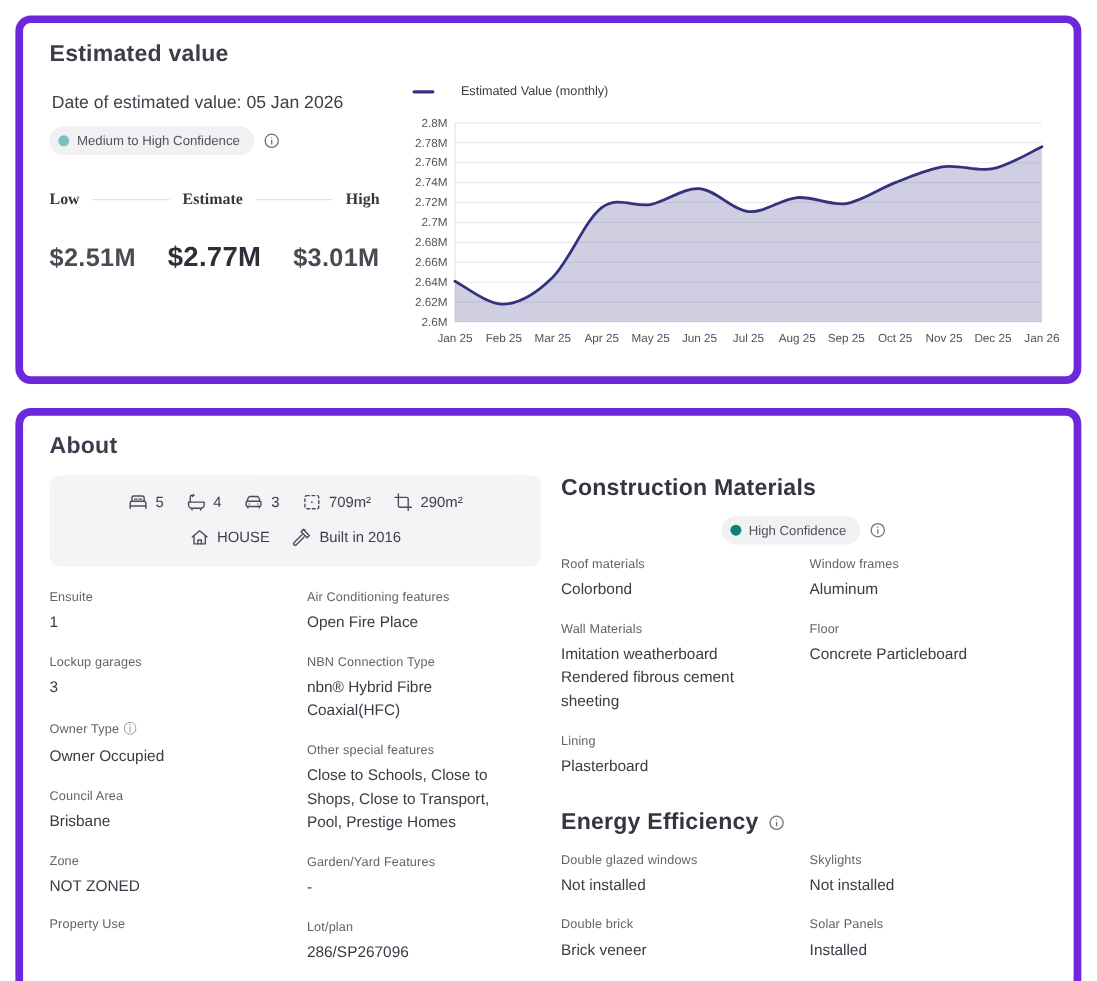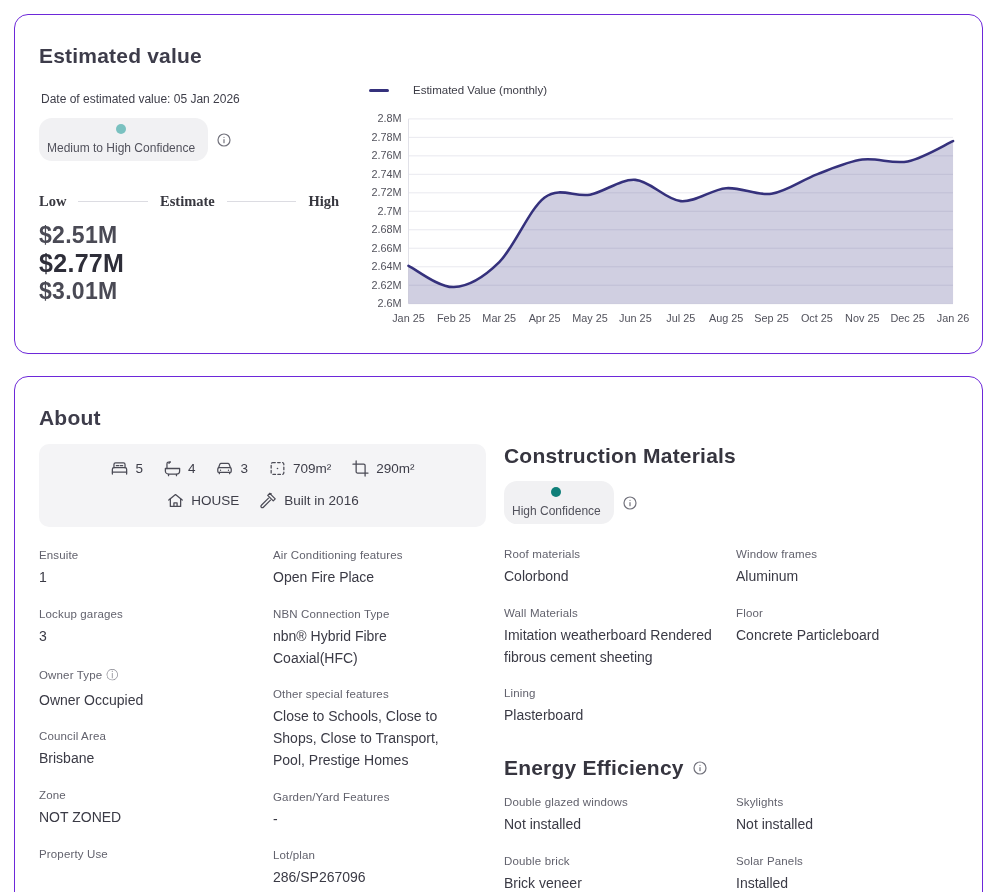--- a/index.html
+++ b/index.html
@@ -1,39 +1,39 @@
 <!DOCTYPE html>
 <html><head>
 <meta charset="utf-8">
 <style>
   * { box-sizing: border-box; margin: 0; padding: 0; }
   html,body { width: 997px; background: #fff; font-family: "Liberation Sans", sans-serif; color: #3b3b46; }
   body { padding: 14px 14px 2px; }
 
-  .card { background: #fff; border: 1px solid #6d28d9; border-radius: 14px; padding: 29px 24px 22px; box-shadow: 0 1px 2px rgba(0,0,0,0.02); }
+  .card { background: #fff; border: 7px solid #6d28d9; border-radius: 14px; padding: 16px 24px 22px; box-shadow: 0 1px 2px rgba(0,0,0,0.02); }
   .card + .card { margin-top: 22px; }
 
   h2.card-title { font-size: 21px; font-weight: 600; color: #3d3c4a; letter-spacing: 0.2px; }
 
   
   .ev-content { display: flex; margin-top: 6px; }
   .ev-left { width: 300px; flex: 0 0 300px; padding-top: 18px; }
-  .ev-date { font-size: 12px; color: #3e3e49; padding-left: 2px; }
+  .ev-date { font-size: 16px; color: #3e3e49; padding-left: 2px; }
   .badge-row { display: flex; align-items: center; margin-top: 12px; gap: 8px; }
-  .pill { display: inline-flex; align-items: center; gap: 7px; background: #f1f1f3; border-radius: 13px; padding: 6px 13px 6px 8px; font-size: 12px; color: #52525c; flex-direction: column; }
+  .pill { display: inline-flex; align-items: center; gap: 7px; background: #f1f1f3; border-radius: 13px; padding: 6px 13px 6px 8px; font-size: 12px; color: #52525c; }
   .dot { width: 10px; height: 10px; border-radius: 50%; flex: 0 0 auto; }
   .dot-teal-light { background: #7ac1c0; }
   .dot-teal-dark { background: #0f7f79; }
   .info-icon { width: 16px; height: 16px; color: #72727c; cursor: pointer; display: inline-flex; }
   .info-icon svg { width: 100%; height: 100%; }
 
   .range-labels { display: flex; align-items: center; margin-top: 32px; font-family: Liberation Serif, serif; }
   .range-labels .rl { font-size: 14.5px; font-weight: 700; color: #37373f; }
   .range-line { flex: 1; height: 1px; background: #dcdce2; margin: 0 12px; }
-  .range-values { display: flex; justify-content: space-between; align-items: baseline; margin-top: 12px; flex-direction: column; }
+  .range-values { display: flex; justify-content: space-between; align-items: baseline; margin-top: 30px; }
   .rv { font-size: 23px; font-weight: 600; color: #4a4a55; letter-spacing: 0.3px; }
   .rv-mid { font-size: 25px; font-weight: 700; color: #2e2e39; text-align: center; }
 
   .ev-right { flex: 1; margin-left: 26px; padding-top: 6px; }
   .legend { display: flex; align-items: center; gap: 24px; margin: 4px 0 14px 4px; }
   .legend-swatch { width: 20px; height: 3px; border-radius: 2px; background: #35317c; }
   .legend-label { font-size: 11.5px; color: #3c3c46; }
   .chart-svg { width: 100%; height: auto; display: block; overflow: visible; }
 
   
@@ -46,21 +46,21 @@
   .ficon { width: 19px; height: 19px; color: #4b4b56; display: inline-flex; }
   .ficon svg { width: 100%; height: 100%; }
 
   .details-cols { display: grid; grid-template-columns: 234px 1fr; margin-top: 22px; }
   .field { margin-bottom: 19px; padding-right: 14px; }
   .flabel { font-size: 11.5px; color: #62626d; letter-spacing: 0.15px; display: flex; align-items: center; gap: 4px; }
   .mini-info { font-size: 12px; color: #8a8a93; }
   .fvalue { font-size: 14px; color: #3a3a45; margin-top: 6px; line-height: 1.55; }
 
   .section-title { font-size: 21px; font-weight: 600; color: #36353f; letter-spacing: 0.2px; display: flex; align-items: center; gap: 8px; }
-  .sub-badge-row { margin-top: 13px; margin-bottom: 24px; }
+  .sub-badge-row { margin-top: 13px; margin-bottom: 12px; justify-content: center; }
   .two-col { display: grid; grid-template-columns: 1fr 1fr; column-gap: 10px; }
   .energy-block { margin-top: 10px; }
   .energy-block .section-title { margin-bottom: 16px; }
 </style>
 </head>
 <body>
 
 <section class="card">
   <h2 class="card-title">Estimated value</h2>
   <div class="ev-content">

